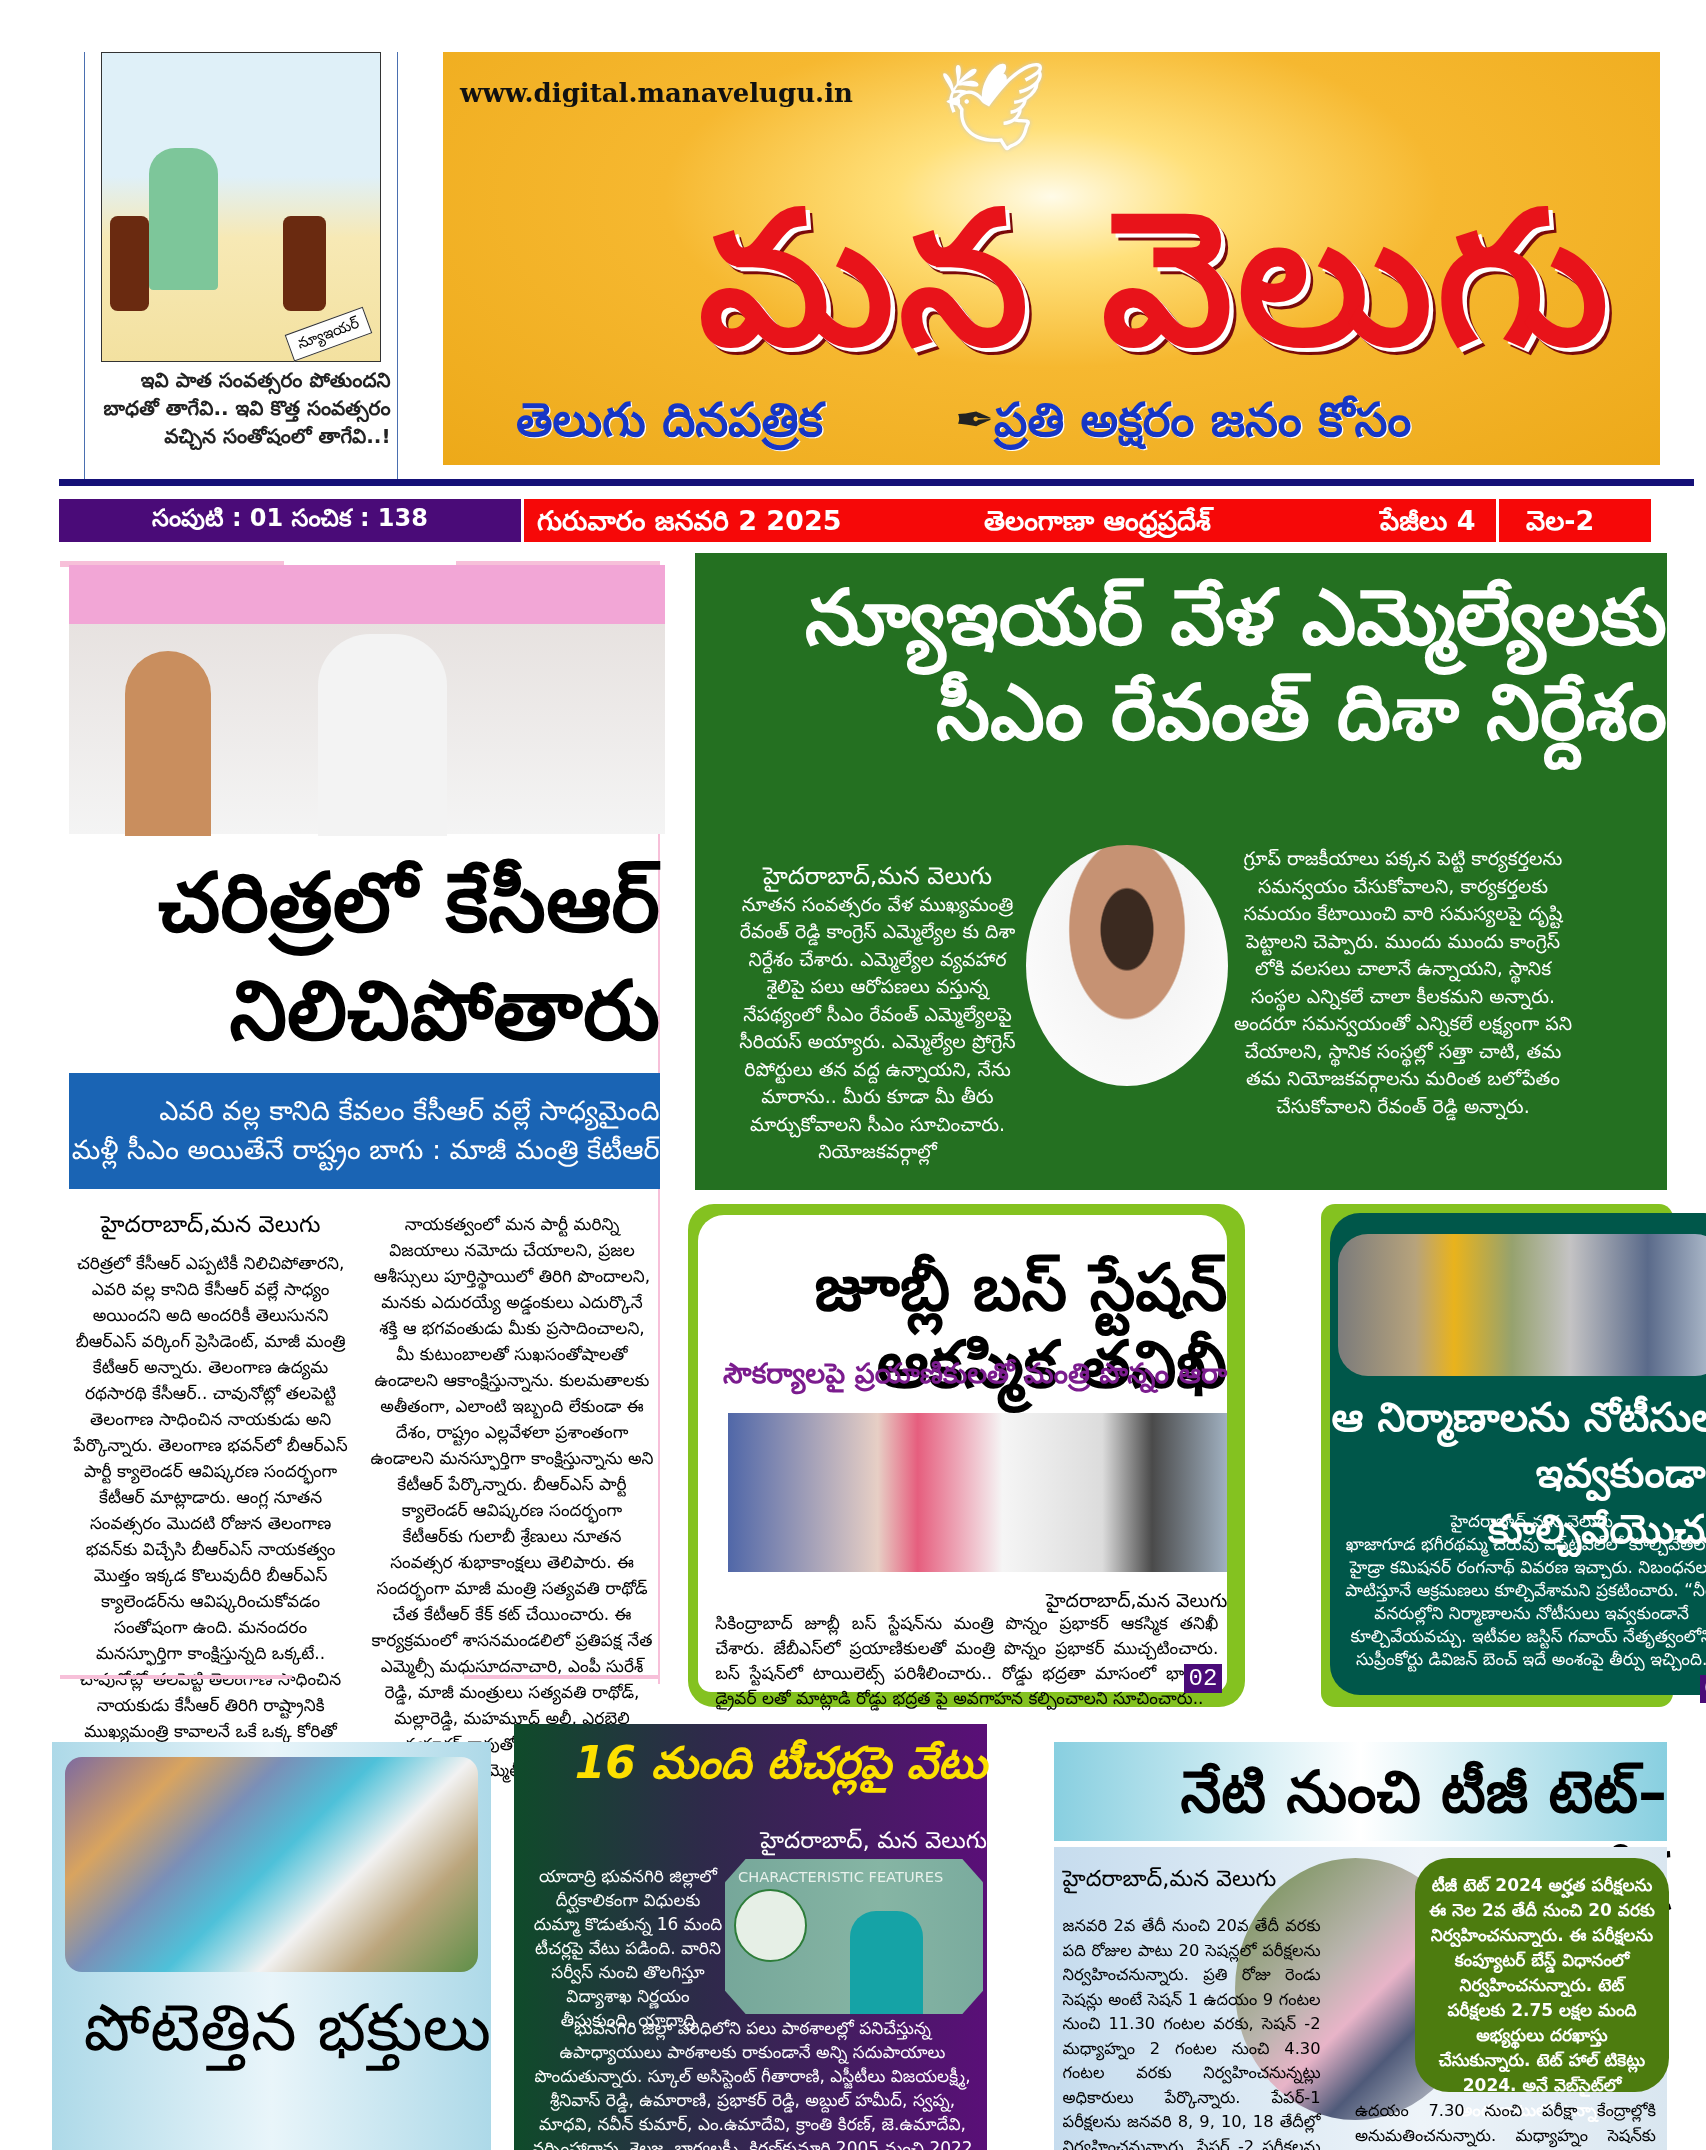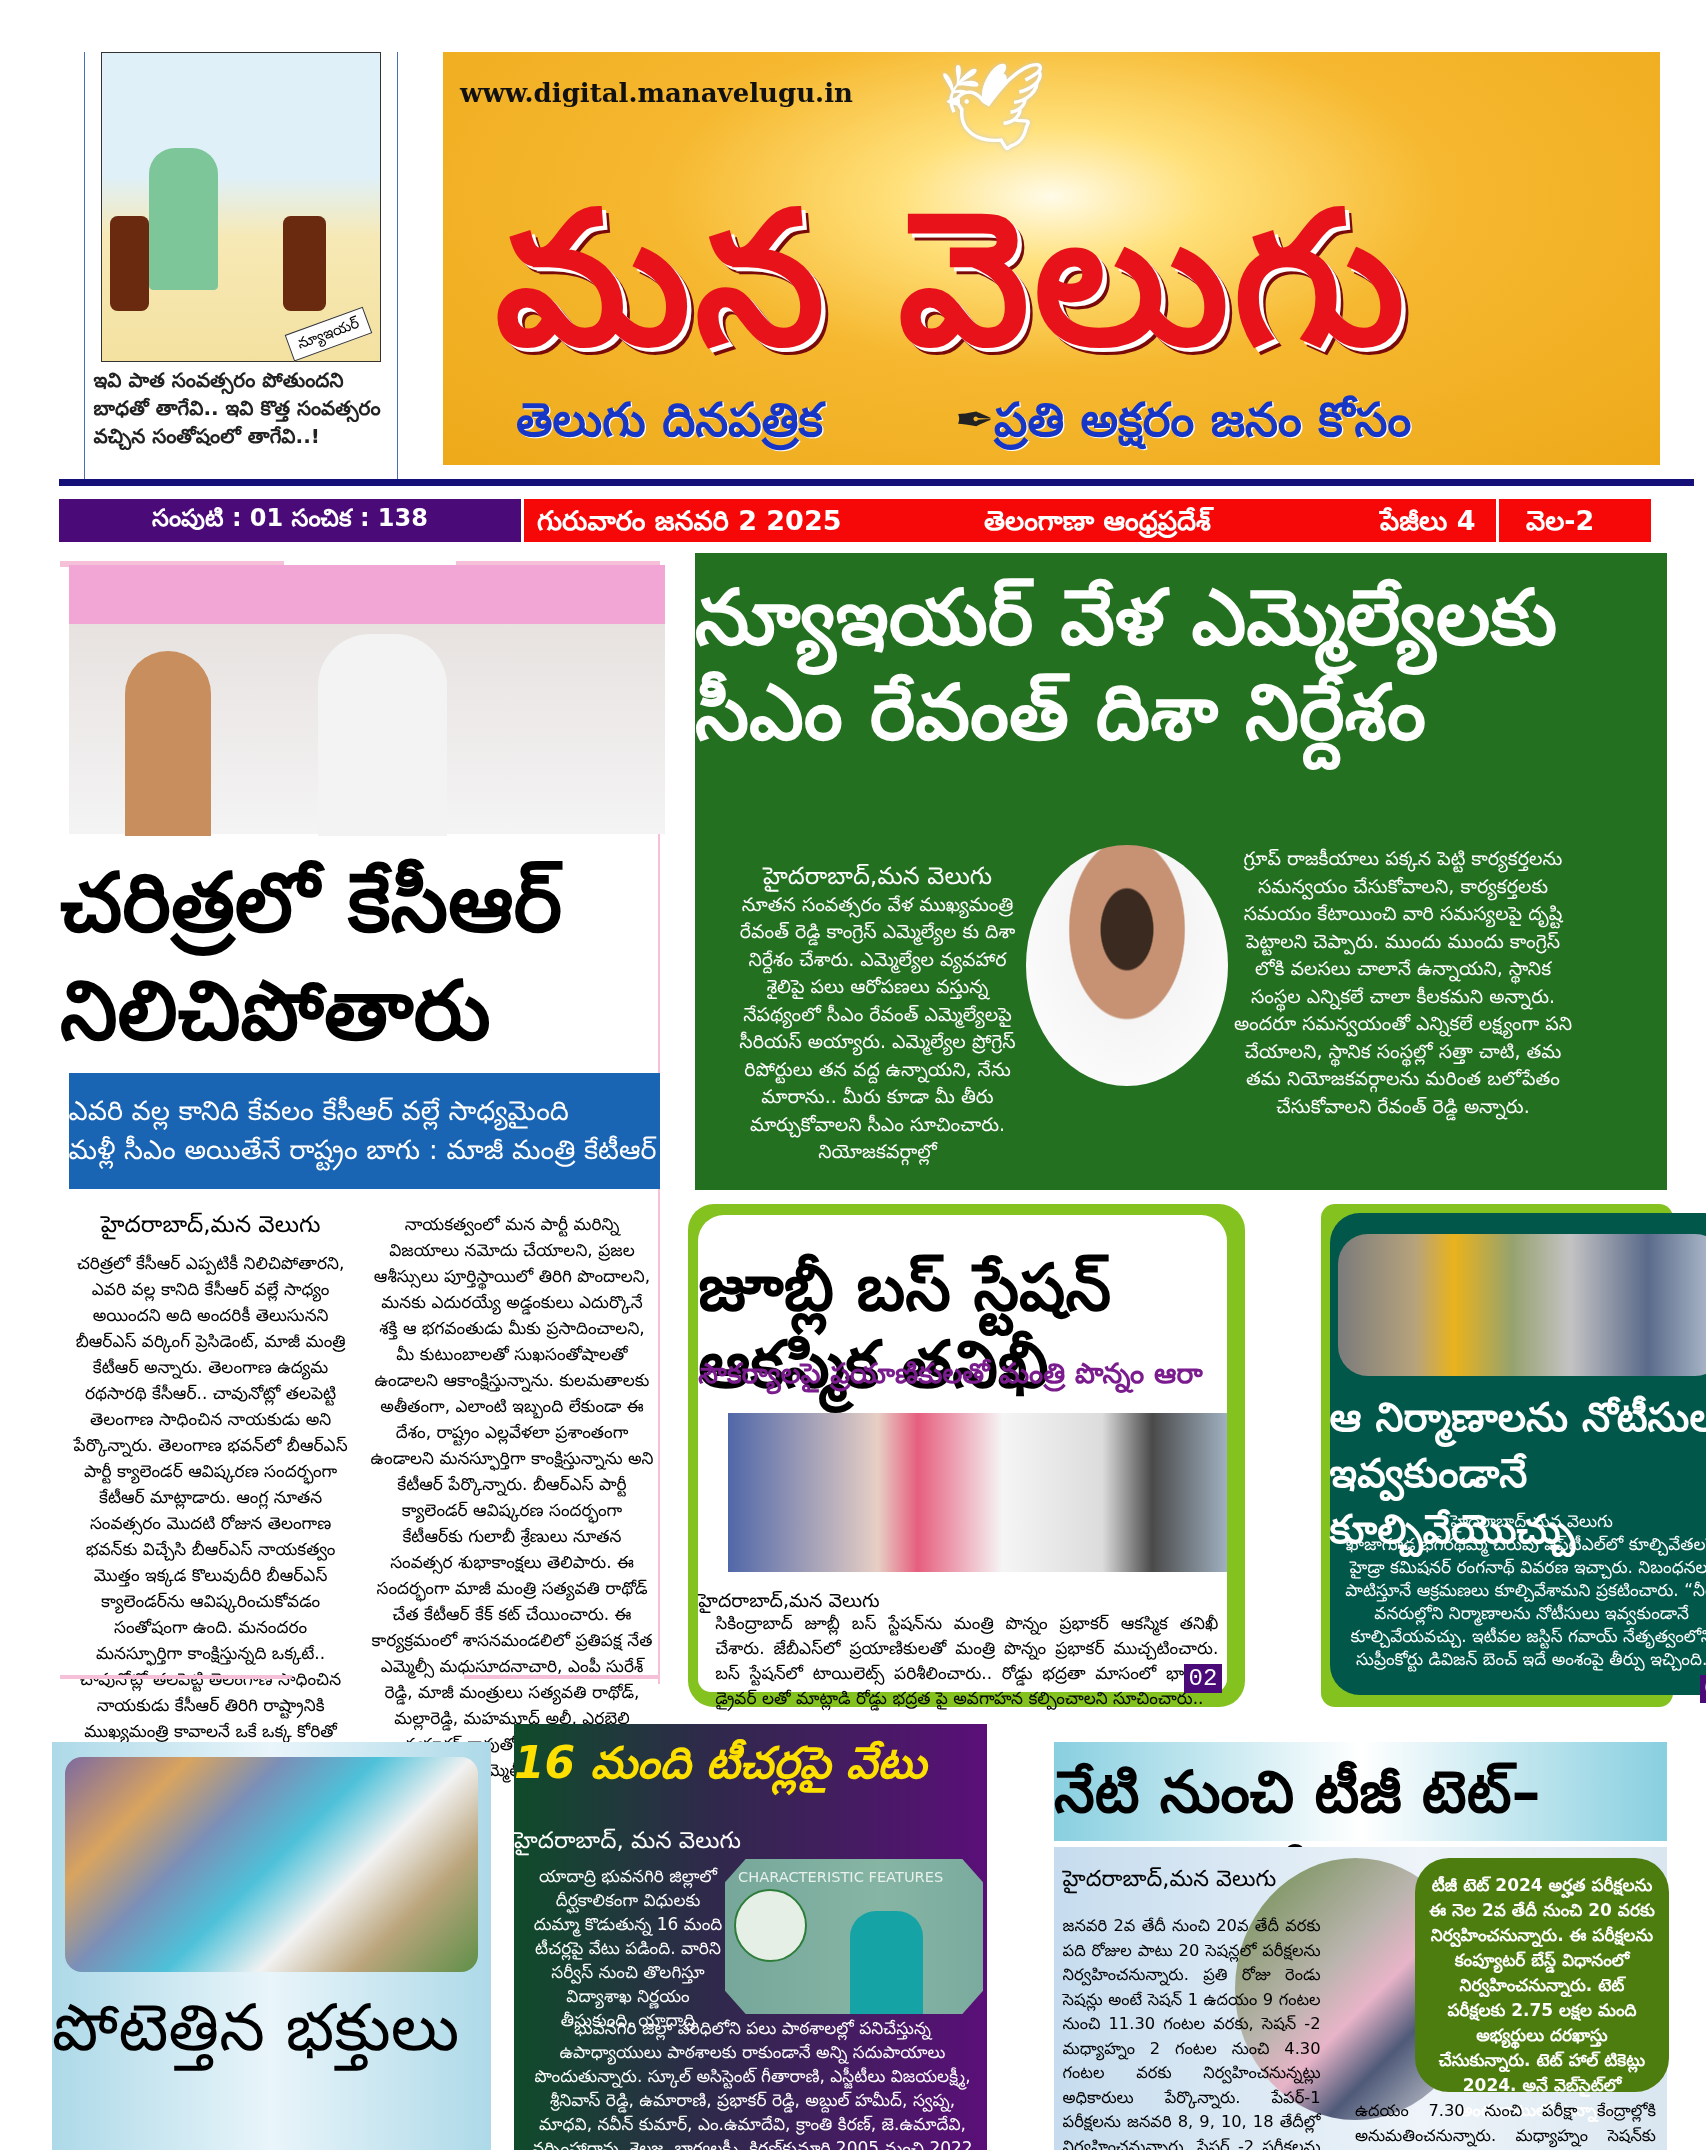--- a/index.html
+++ b/index.html
@@ -1,19 +1,19 @@
 <!DOCTYPE html>
 <html style="font-size:6.9px"><head>
 <meta charset="utf-8">
 <style>
   *{box-sizing:border-box;margin:0;padding:0}
   html,body{width:1707px;height:2794px;background:#fff;overflow:hidden}
   body{position:relative;font-family:"DejaVu Sans",sans-serif;color:#000}
   .abs{position:absolute}
-  .center{text-align:left}
+  .center{text-align:right}
   
   #cartoon{left:84px;top:52px;width:314px;height:430px;border-left:1.7px solid #4a6fb0;border-right:1.7px solid #4a6fb0;background:#fff}
   #cartoon .pic{left:15.5px;top:0;width:280px;height:310px;background:linear-gradient(#dff0f8 0,#dff0f8 40%,#f7e9b5 60%,#f3e1a0 100%);border:1.3px solid #333}
   #cartoon .cap{left:8.6px;top:314px;width:297px;font-size:20px;line-height:28px;font-weight:bold;color:#222}
   
   #mast{left:443px;top:52px;width:1217px;height:413px;background:radial-gradient(ellipse at 50% 35%,#fffbe8 0,#ffe07a 18%,#f6b830 45%,#eda919 100%)}
   #mast .url{left:17px;top:26px;font-family:"DejaVu Serif",serif;font-weight:bold;font-size:26px;color:#111}
   #mast .title{left:52px;top:120px;width:1118px;font-size:185px;font-weight:bold;color:#e8131a;letter-spacing:4.3px;text-shadow:4.3px 4.3px 0 #fff,6.9px 6.9px 0 #7a0a0a;line-height:215px}
   #mast .sub1{left:73px;top:340px;font-size:47px;font-weight:bold;color:#1736c5;text-shadow:1.3px 1.3px 0 #fff}
   #mast .sub2{left:551px;top:340px;font-size:47px;font-weight:bold;color:#1736c5;text-shadow:1.3px 1.3px 0 #fff}

